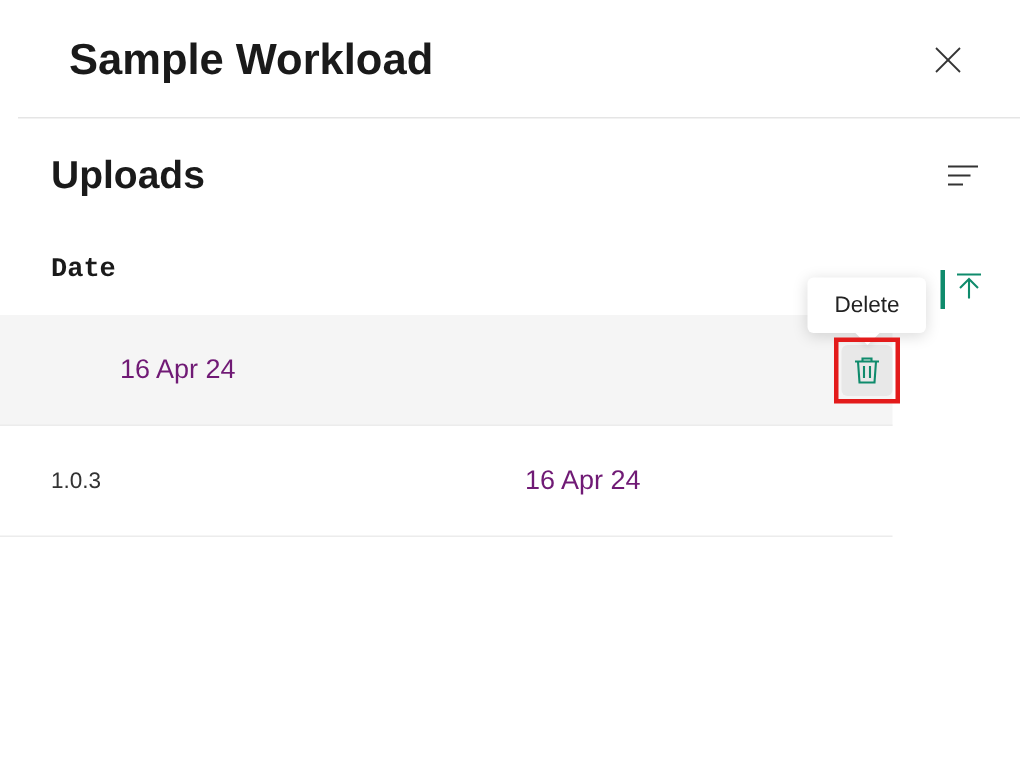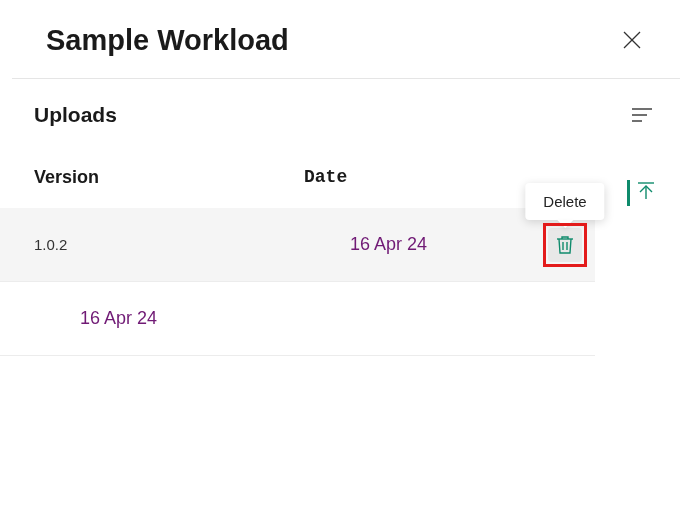--- a/index.html
+++ b/index.html
@@ -33,21 +33,21 @@
       cursor: pointer;
       color: #333;
     }
     .section-row {
       display: flex;
       justify-content: space-between;
       align-items: center;
       padding: 22px 24px 8px 34px;
     }
     .section-title {
-      font-size: 21px;
+      font-size: 26px;
       font-weight: 700;
       color: #1a1a1a;
     }
     .menu-icon {
       width: 28px;
       height: 28px;
       display: flex;
       align-items: center;
       justify-content: center;
       cursor: pointer;
@@ -103,21 +103,21 @@
     }
     .td-date {
       flex: 1;
       font-size: 18px;
       color: #701a75;
       margin-left: 46px;
     }
     .td-action {
       width: 60px;
       display: flex;
-      justify-content: center;
+      justify-content: flex-end;
     }
     .delete-btn-wrap {
       position: relative;
     }
     .highlight-box {
       position: absolute;
       top: 50%;
       left: 50%;
       transform: translate(-50%, -50%);
       width: 44px;
@@ -192,41 +192,40 @@
     <svg width="20" height="20" viewBox="0 0 20 20">
       <line x1="2" y1="2" x2="18" y2="2" stroke="currentColor" stroke-width="1.4"></line>
       <line x1="10" y1="18" x2="10" y2="5" stroke="currentColor" stroke-width="1.4"></line>
       <polyline points="4,11 10,5 16,11" fill="none" stroke="currentColor" stroke-width="1.4"></polyline>
     </svg>
   </div>
 </div>
 
 <div class="table-wrap">
   <div class="thead-row">
-    <div class="th th-version">Version</div>
     <div class="th th-date">Date</div>
   </div>
 
   <div class="tbody-row sel">
-    <div class="td-version">1.0.2</div>
     <div class="td-date">16 Apr 24</div>
     <div class="td-action">
       <div class="delete-btn-wrap">
         <div class="tooltip">Delete</div>
         <div class="delete-btn">
           <svg width="18" height="20" viewBox="0 0 18 20">
             <polyline points="1,4 17,4" stroke="#0f8b6c" stroke-width="1.4" fill="none"></polyline>
             <path d="M3,4 L4,18 L14,18 L15,4" stroke="#0f8b6c" stroke-width="1.4" fill="none"></path>
             <path d="M6,4 L6,2 L12,2 L12,4" stroke="#0f8b6c" stroke-width="1.4" fill="none"></path>
             <line x1="7" y1="7" x2="7" y2="15" stroke="#0f8b6c" stroke-width="1.4"></line>
             <line x1="11" y1="7" x2="11" y2="15" stroke="#0f8b6c" stroke-width="1.4"></line>
           </svg>
         </div>
         <div class="highlight-box"></div>
       </div>
     </div>
   </div>
 
   <div class="tbody-row">
+    <div class="td-version">1.0.3</div>
     <div class="td-date">16 Apr 24</div>
     <div class="td-action"></div>
   </div>
 </div>
 
 </body></html>

